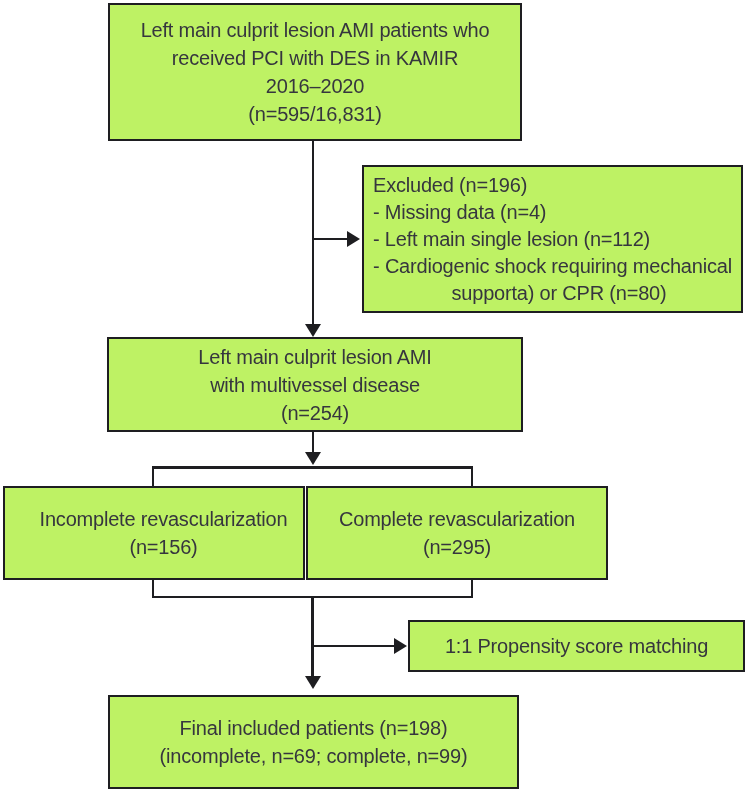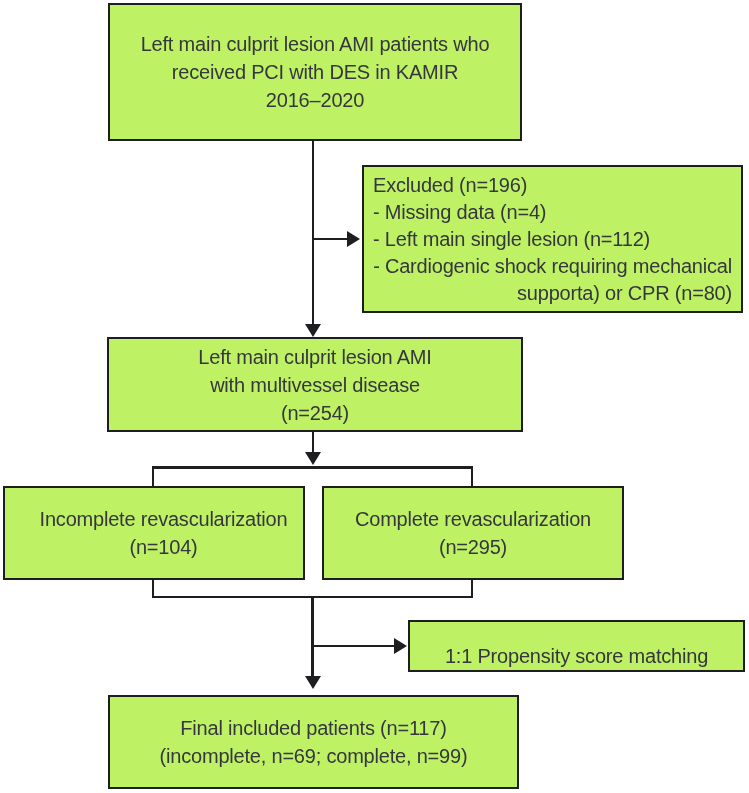--- a/index.html
+++ b/index.html
@@ -22,21 +22,21 @@
     display: flex;
     flex-direction: column;
     justify-content: center;
     align-items: center;
     text-align: center;
     line-height: 28px;
   }
   .box.left-align {
     justify-content: flex-start;
     align-items: flex-start;
-    text-align: right;
+    text-align: center;
     line-height: 27px;
   }
   .line { position: absolute; background: #1e1e21; }
   .arrow-down {
     position: absolute; width: 0; height: 0;
     border-left: 8px solid transparent;
     border-right: 8px solid transparent;
     border-top: 13px solid #1e1e21;
   }
   .arrow-right {
@@ -44,22 +44,22 @@
     border-top: 8px solid transparent;
     border-bottom: 8px solid transparent;
     border-left: 13px solid #1e1e21;
   }
 
   
   #box-source      { left: 108px; top: 3px;   width: 414px; height: 138px; }
   #box-excluded    { left: 362px; top: 165px; width: 381px; height: 148px; padding: 5px 9px; }
   #box-multivessel { left: 107px; top: 337px; width: 416px; height: 95px; text-align: right; }
   #box-incomplete  { left: 3px;   top: 486px; width: 302px; height: 94px; padding-left: 19px; }
-  #box-complete    { left: 322px; top: 486px; width: 302px; height: 94px; }
-  #box-psm         { left: 408px; top: 620px; width: 337px; height: 52px; justify-content: flex-end; }
+  #box-complete    { left: 306px; top: 486px; width: 302px; height: 94px; }
+  #box-psm         { left: 408px; top: 620px; width: 337px; height: 52px; }
   #box-final       { left: 108px; top: 695px; width: 411px; height: 94px; }
 
   .excl-item { padding-left: 13px; text-indent: -13px; }
 
   
   #v1            { left: 311.75px; top: 141px;    width: 2.5px;   height: 184px; }
   #v1-head       { left: 305px;    top: 324px; }
   #branch1       { left: 313px;    top: 237.75px; width: 35px;    height: 2.5px; }
   #branch1-head  { left: 347px;    top: 231px; }
   #v2            { left: 311.75px; top: 432px;    width: 2.5px;   height: 21px; }
@@ -77,20 +77,21 @@
 </style>
 </head>
 <body>
 
 <div id="figure">
 
   <div class="box" id="box-source">
     <div>Left main culprit lesion AMI patients who</div>
     <div>received PCI with DES in KAMIR</div>
     <div>2016–2020</div>
+    <div>(n=595/16,831)</div>
   </div>
 
   <div class="line" id="v1"></div>
   <div class="arrow-down" id="v1-head"></div>
 
   <div class="line" id="branch1"></div>
   <div class="arrow-right" id="branch1-head"></div>
 
   <div class="box left-align" id="box-excluded">
     <div>Excluded (n=196)</div>
@@ -107,21 +108,21 @@
 
   <div class="line" id="v2"></div>
   <div class="arrow-down" id="v2-head"></div>
 
   <div class="line" id="split-h"></div>
   <div class="line" id="split-drop-l"></div>
   <div class="line" id="split-drop-r"></div>
 
   <div class="box" id="box-incomplete">
     <div>Incomplete revascularization</div>
-    <div>(n=104)</div>
+    <div>(n=156)</div>
   </div>
 
   <div class="box" id="box-complete">
     <div>Complete revascularization</div>
     <div>(n=295)</div>
   </div>
 
   <div class="line" id="merge-drop-l"></div>
   <div class="line" id="merge-drop-r"></div>
   <div class="line" id="merge-h"></div>
@@ -130,17 +131,17 @@
   <div class="arrow-down" id="v3-head"></div>
 
   <div class="line" id="branch2"></div>
   <div class="arrow-right" id="branch2-head"></div>
 
   <div class="box" id="box-psm">
     <div>1:1 Propensity score matching</div>
   </div>
 
   <div class="box" id="box-final">
-    <div>Final included patients (n=117)</div>
+    <div>Final included patients (n=198)</div>
     <div>(incomplete, n=69; complete, n=99)</div>
   </div>
 
 </div>
 
 </body></html>

